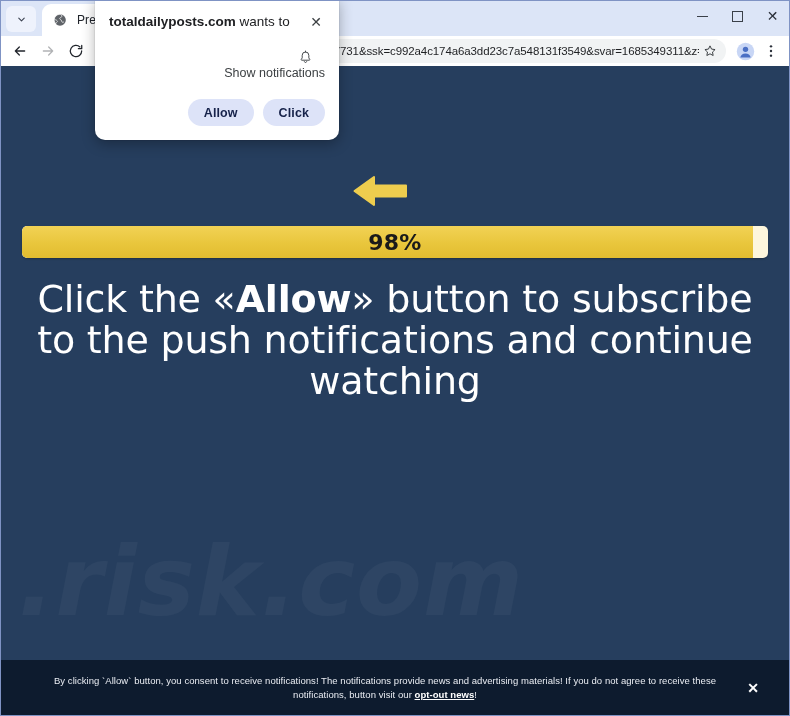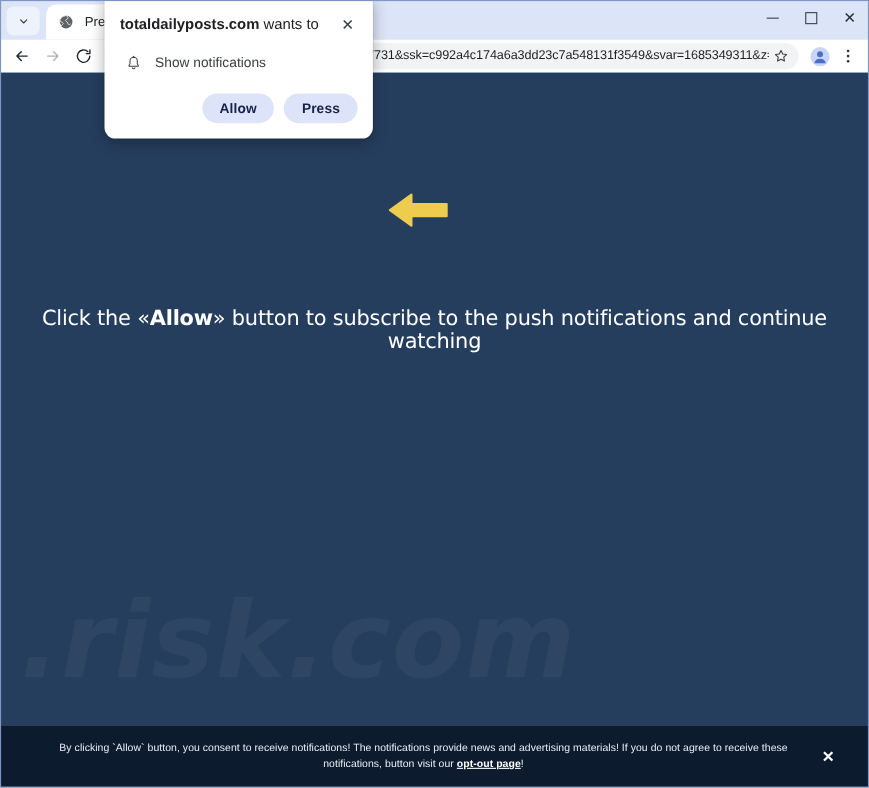--- a/index.html
+++ b/index.html
@@ -277,21 +277,21 @@
 
   
   .headline {
     position: absolute;
     left: 18px;
     top: 213px;
     width: 754px;
     text-align: center;
     color: #ffffff;
     font-family: "DejaVu Sans", sans-serif;
-    font-size: 19px;
+    font-size: 38px;
     line-height: 1.08;
     letter-spacing: -0.2px;
     font-weight: 400;
   }
   .headline b { font-weight: bold; }
 
   
   .arrow {
     position: absolute;
     left: 352px;
@@ -328,23 +328,24 @@
     width: 18px; height: 18px;
     flex: 0 0 18px;
     display: flex; align-items: center; justify-content: center;
     color: #3c4043;
     font-size: 14px;
     cursor: pointer;
     margin-top: -1px;
   }
   .perm-row {
     display: flex;
-    align-items: center;
+    align-items: flex-end;
     margin-top: 17px;
     padding-left: 3px;
+    flex-direction: column;
   }
   .perm-bell {
     width: 18px; height: 18px;
     flex: 0 0 18px;
     display: flex; align-items: center; justify-content: center;
     margin-right: 11px;
   }
   .perm-row-label {
     font-size: 12.5px;
     color: #3c4043;
@@ -508,29 +509,33 @@
     <div class="watermark">
       <div class="wm-risk">.risk.com</div>
     </div>
 
     <div class="arrow">
       <svg width="56" height="34" viewBox="0 0 56 34">
         <path d="M54 11.5 H22 V3 L2.5 17 L22 31 V22.5 H54 Z" fill="#eecd4e" stroke="#eecd4e" stroke-width="2" stroke-linejoin="round"></path>
       </svg>
     </div>
 
+    <div class="progress-wrap">
+      <div class="progress-fill" id="progress-fill" style="width: 98%;"></div>
+      <div class="progress-label">98%</div>
+    </div>
 
     <div class="headline">
       <span>Click the «</span><b>Allow</b><span>» button to subscribe to the push notifications and continue watching</span>
     </div>
 
     <div class="consent">
       <div class="consent-text">
         <span>By clicking `Allow` button, you consent to receive notifications! The notifications provide news and advertising materials! If you do not agree to receive these notifications,</span>
-        <span>button visit our </span><a href="#">opt-out page</a><span>!</span>
+        <span>button visit our </span><a href="#">opt-out news</a><span>!</span>
       </div>
       <div class="consent-close">✕</div>
     </div>
   </div>
 
   <div class="perm-popup">
     <div class="perm-head">
       <div class="perm-title"><b>totaldailyposts.com</b><span> wants to</span></div>
       <div class="perm-close">✕</div>
     </div>
@@ -541,18 +546,18 @@
           <path d="M12 3.2a5.3 5.3 0 0 0-5.3 5.3v4.1L5.2 15.2a.7.7 0 0 0 .6 1.1h12.4a.7.7 0 0 0 .6-1.1l-1.5-2.6V8.5A5.3 5.3 0 0 0 12 3.2z" fill="none" stroke="#3c4043" stroke-width="1.5" stroke-linejoin="round"></path>
           <path d="M10.1 18.6a2 2 0 0 0 3.8 0" fill="none" stroke="#3c4043" stroke-width="1.5" stroke-linecap="round"></path>
           <path d="M12 1.7v1.5" fill="none" stroke="#3c4043" stroke-width="1.5" stroke-linecap="round"></path>
         </svg>
       </span>
       <span class="perm-row-label">Show notifications</span>
     </div>
 
     <div class="perm-actions">
       <button class="perm-btn">Allow</button>
-      <button class="perm-btn">Press</button>
+      <button class="perm-btn">Click</button>
     </div>
   </div>
 
   <div class="win-border"></div>
 </div>
 
 </body></html>

